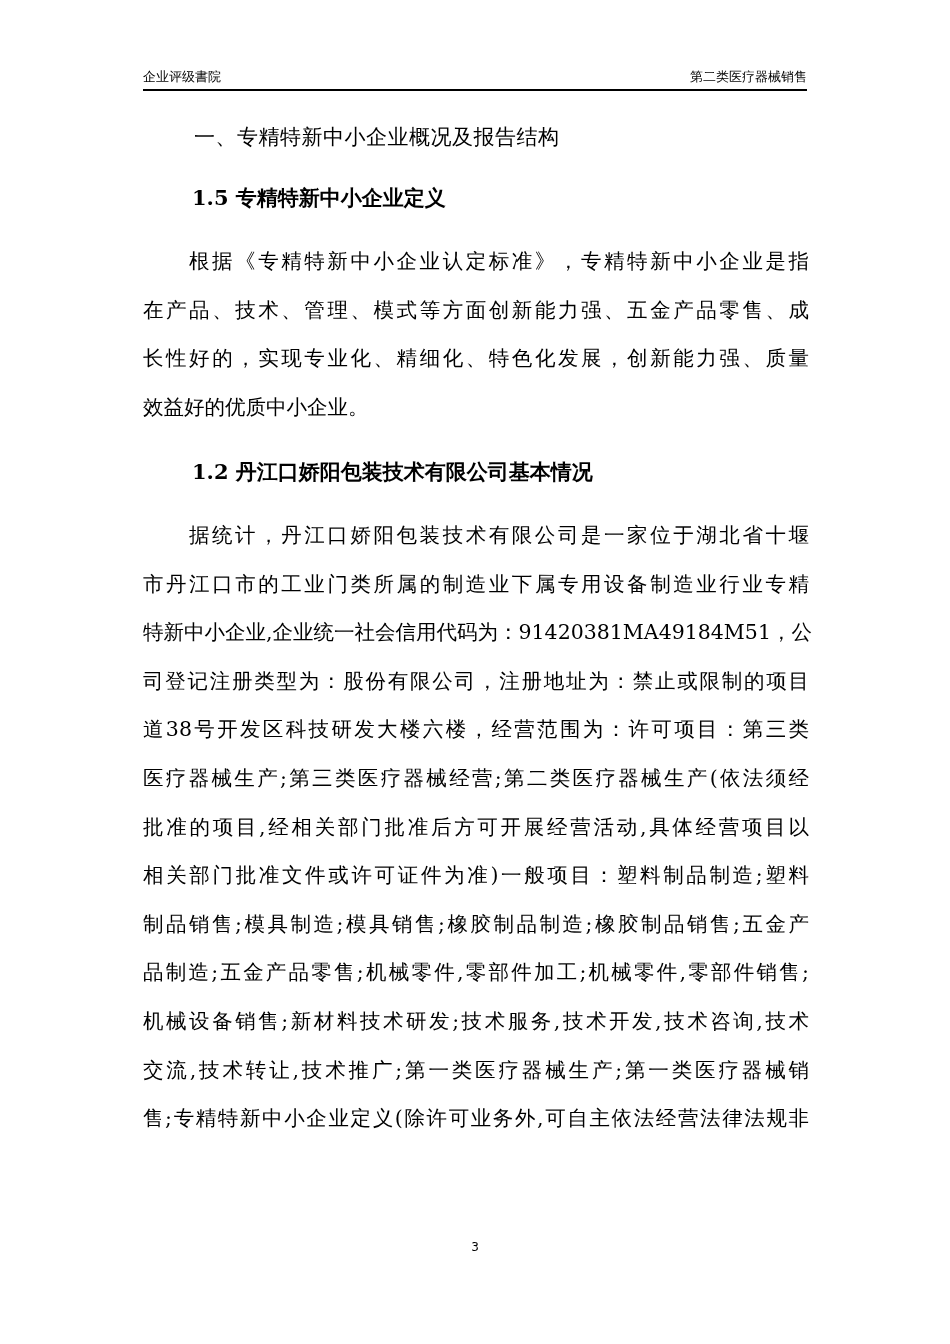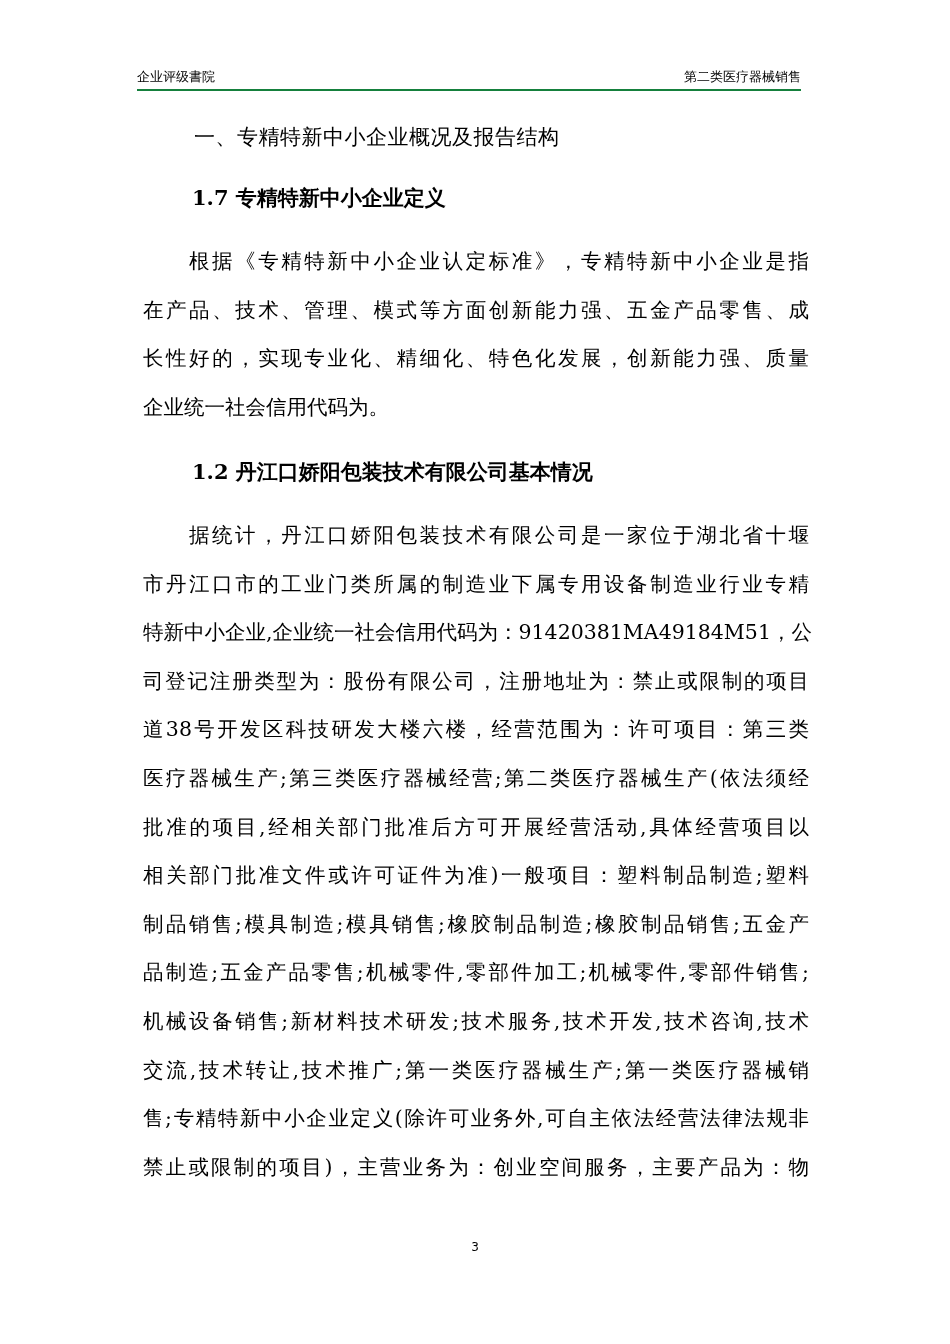--- a/index.html
+++ b/index.html
@@ -10,25 +10,25 @@
     body {
       width: 950px;
       height: 1344px;
       position: relative;
       overflow: hidden;
       font-family: "DejaVu Serif", "Liberation Serif", serif;
       color: #000000;
     }
     .page-header {
       position: absolute;
-      left: 137px;
+      left: 143px;
       top: 67px;
       width: 664px;
       height: 22px;
-      border-bottom: 2px solid #15803d;
+      border-bottom: 2px solid #000000;
       font-family: "DejaVu Sans", "Liberation Sans", sans-serif;
       font-size: 13px;
       line-height: 20px;
     }
     .page-header .left { position: absolute; left: 0; top: 0; }
     .page-header .right { position: absolute; right: 0; top: 0; }
 
     .h1 {
       position: absolute;
       left: 194px;
@@ -80,41 +80,40 @@
 </head>
 <body>
 
 <div class="page-header">
   <span class="left">企业评级書院</span>
   <span class="right">第二类医疗器械销售</span>
 </div>
 
 <div class="h1">一、专精特新中小企业概况及报告结构</div>
 
-<div class="h2" style="top:182px;">1.7 专精特新中小企业定义</div>
+<div class="h2" style="top:182px;">1.5 专精特新中小企业定义</div>
 
 <div class="para" style="top:237px;">
   <span class="line first">根据《专精特新中小企业认定标准》，专精特新中小企业是指</span>
   <span class="line">在产品、技术、管理、模式等方面创新能力强、五金产品零售、成</span>
   <span class="line">长性好的，实现专业化、精细化、特色化发展，创新能力强、质量</span>
-  <span class="line last">企业统一社会信用代码为。</span>
+  <span class="line last">效益好的优质中小企业。</span>
 </div>
 
 <div class="h2" style="top:456px;">1.2 丹江口娇阳包装技术有限公司基本情况</div>
 
 <div class="para" style="top:511px;">
   <span class="line first">据统计，丹江口娇阳包装技术有限公司是一家位于湖北省十堰</span>
   <span class="line">市丹江口市的工业门类所属的制造业下属专用设备制造业行业专精</span>
   <span class="line">特新中小企业,企业统一社会信用代码为：91420381MA49184M51，公</span>
   <span class="line">司登记注册类型为：股份有限公司，注册地址为：禁止或限制的项目</span>
   <span class="line">道38号开发区科技研发大楼六楼，经营范围为：许可项目：第三类</span>
   <span class="line">医疗器械生产;第三类医疗器械经营;第二类医疗器械生产(依法须经</span>
   <span class="line">批准的项目,经相关部门批准后方可开展经营活动,具体经营项目以</span>
   <span class="line">相关部门批准文件或许可证件为准)一般项目：塑料制品制造;塑料</span>
   <span class="line">制品销售;模具制造;模具销售;橡胶制品制造;橡胶制品销售;五金产</span>
   <span class="line">品制造;五金产品零售;机械零件,零部件加工;机械零件,零部件销售;</span>
   <span class="line">机械设备销售;新材料技术研发;技术服务,技术开发,技术咨询,技术</span>
   <span class="line">交流,技术转让,技术推广;第一类医疗器械生产;第一类医疗器械销</span>
   <span class="line">售;专精特新中小企业定义(除许可业务外,可自主依法经营法律法规非</span>
-  <span class="line">禁止或限制的项目)，主营业务为：创业空间服务，主要产品为：物</span>
 </div>
 
 <div class="page-number">3</div>
 
 </body></html>

